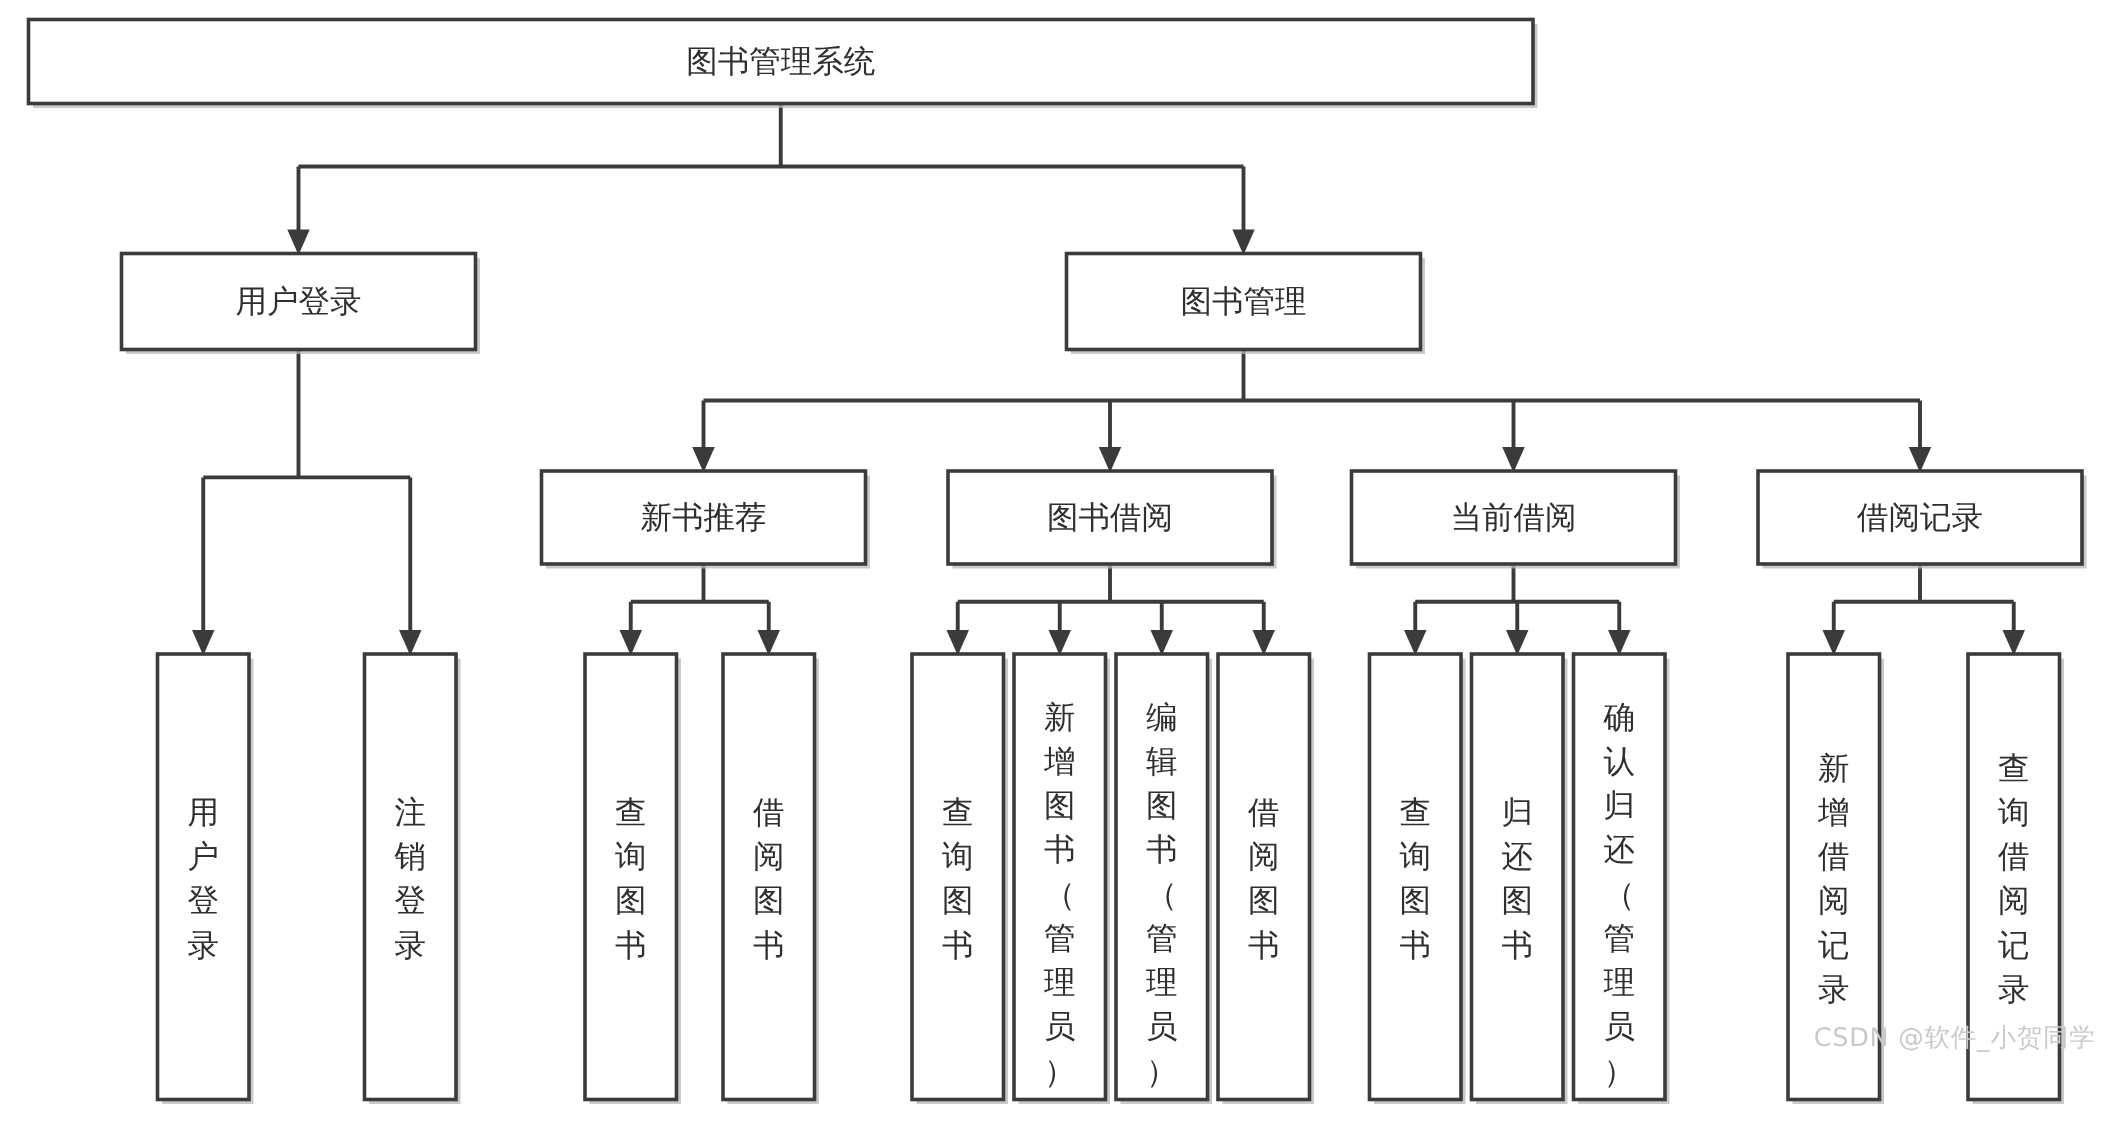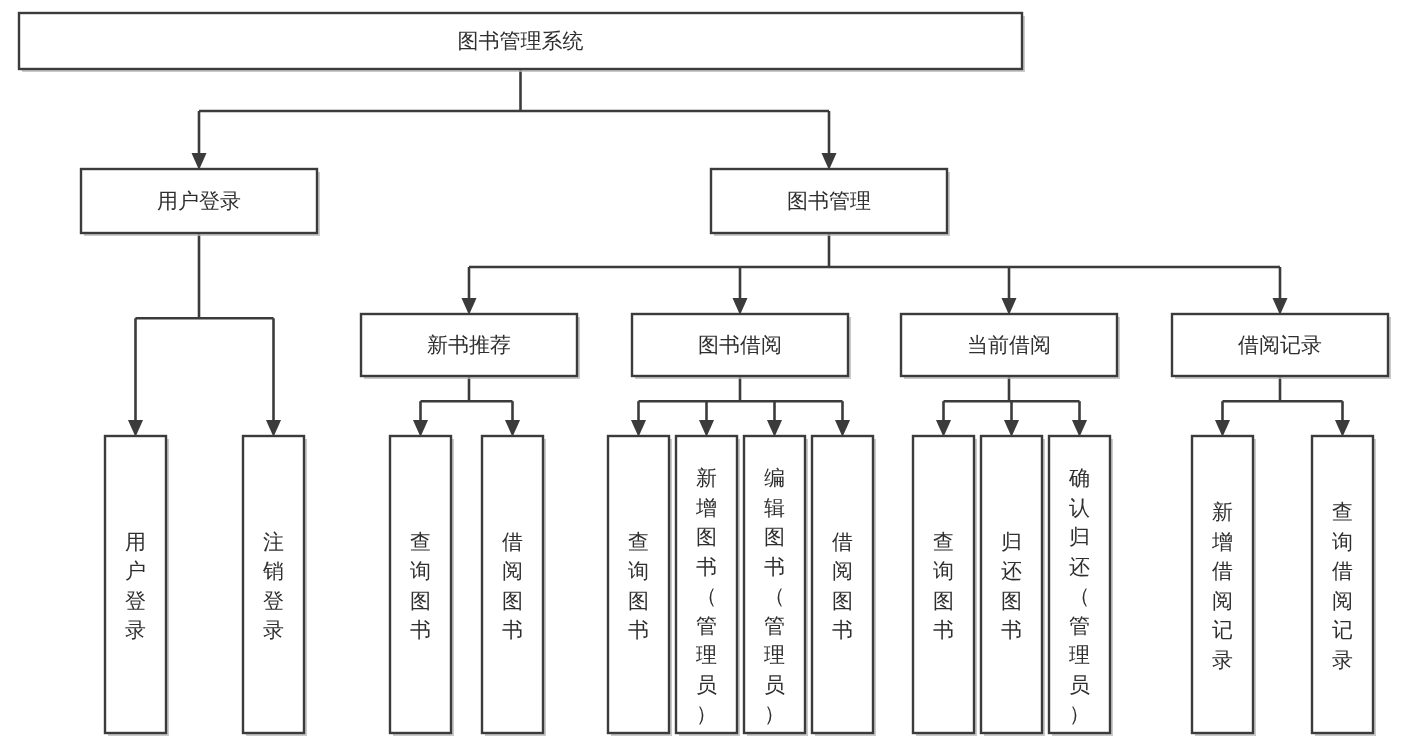--- a/index.html
+++ b/index.html
@@ -238,13 +238,14 @@
           <rect class="node-box" x="1192" y="436" width="61" height="297"></rect>
           <text class="node-label-vert" x="1222.5" y="519.01"><tspan x="1222.5" dy="0">新</tspan><tspan x="1222.5" dy="29.5">增</tspan><tspan x="1222.5" dy="29.5">借</tspan><tspan x="1222.5" dy="29.5">阅</tspan><tspan x="1222.5" dy="29.5">记</tspan><tspan x="1222.5" dy="29.5">录</tspan></text>
         </g>
         <g>
           <rect class="node-shadow" x="1315" y="439" width="61" height="297"></rect>
           <rect class="node-box" x="1312" y="436" width="61" height="297"></rect>
           <text class="node-label-vert" x="1342.5" y="519.01"><tspan x="1342.5" dy="0">查</tspan><tspan x="1342.5" dy="29.5">询</tspan><tspan x="1342.5" dy="29.5">借</tspan><tspan x="1342.5" dy="29.5">阅</tspan><tspan x="1342.5" dy="29.5">记</tspan><tspan x="1342.5" dy="29.5">录</tspan></text>
         </g>
       </g>
   </svg>
+  <div class="watermark">CSDN @软件_小贺同学</div>
 </div>
 
 </body></html>

